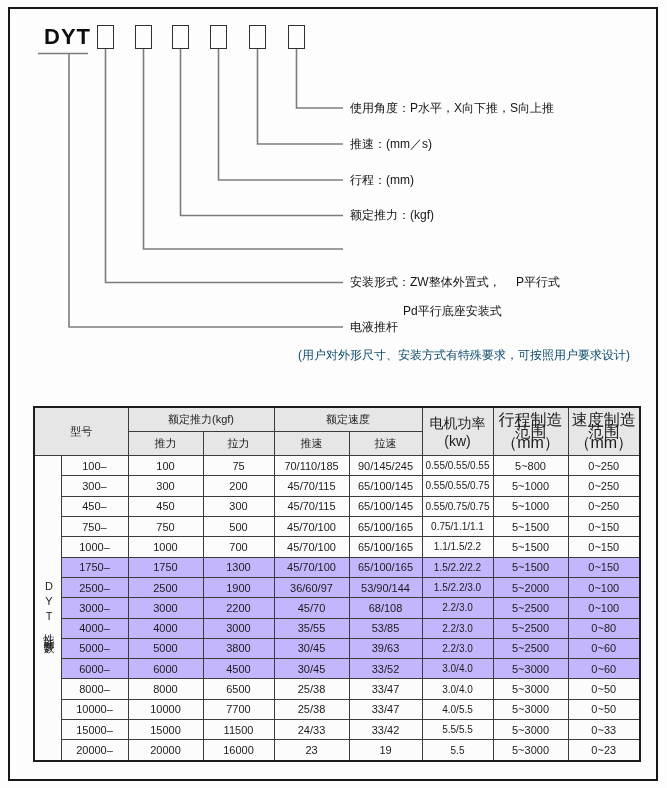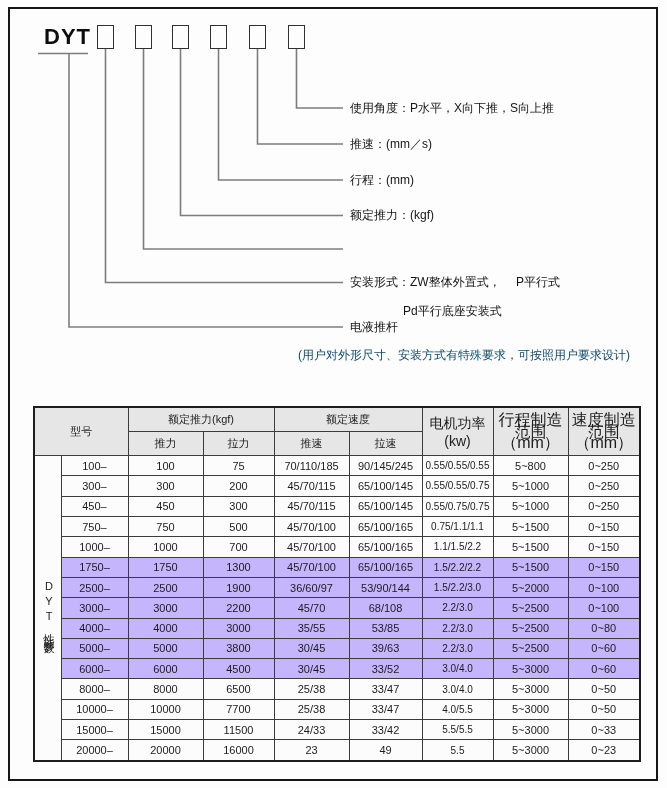--- a/index.html
+++ b/index.html
@@ -246,21 +246,21 @@
             <td class="plain">33/42</td>
             <td class="plain power">5.5/5.5</td>
             <td class="plain">5~3000</td>
             <td class="plain">0~33</td>
           </tr>
           <tr>
             <td class="plain">20000–</td>
             <td class="plain">20000</td>
             <td class="plain">16000</td>
             <td class="plain">23</td>
-            <td class="plain">49</td>
+            <td class="plain">19</td>
             <td class="plain power">5.5</td>
             <td class="plain">5~3000</td>
             <td class="plain">0~23</td>
           </tr>
         </tbody>
     </table>
   </div>
 </div>
 
 </body></html>

